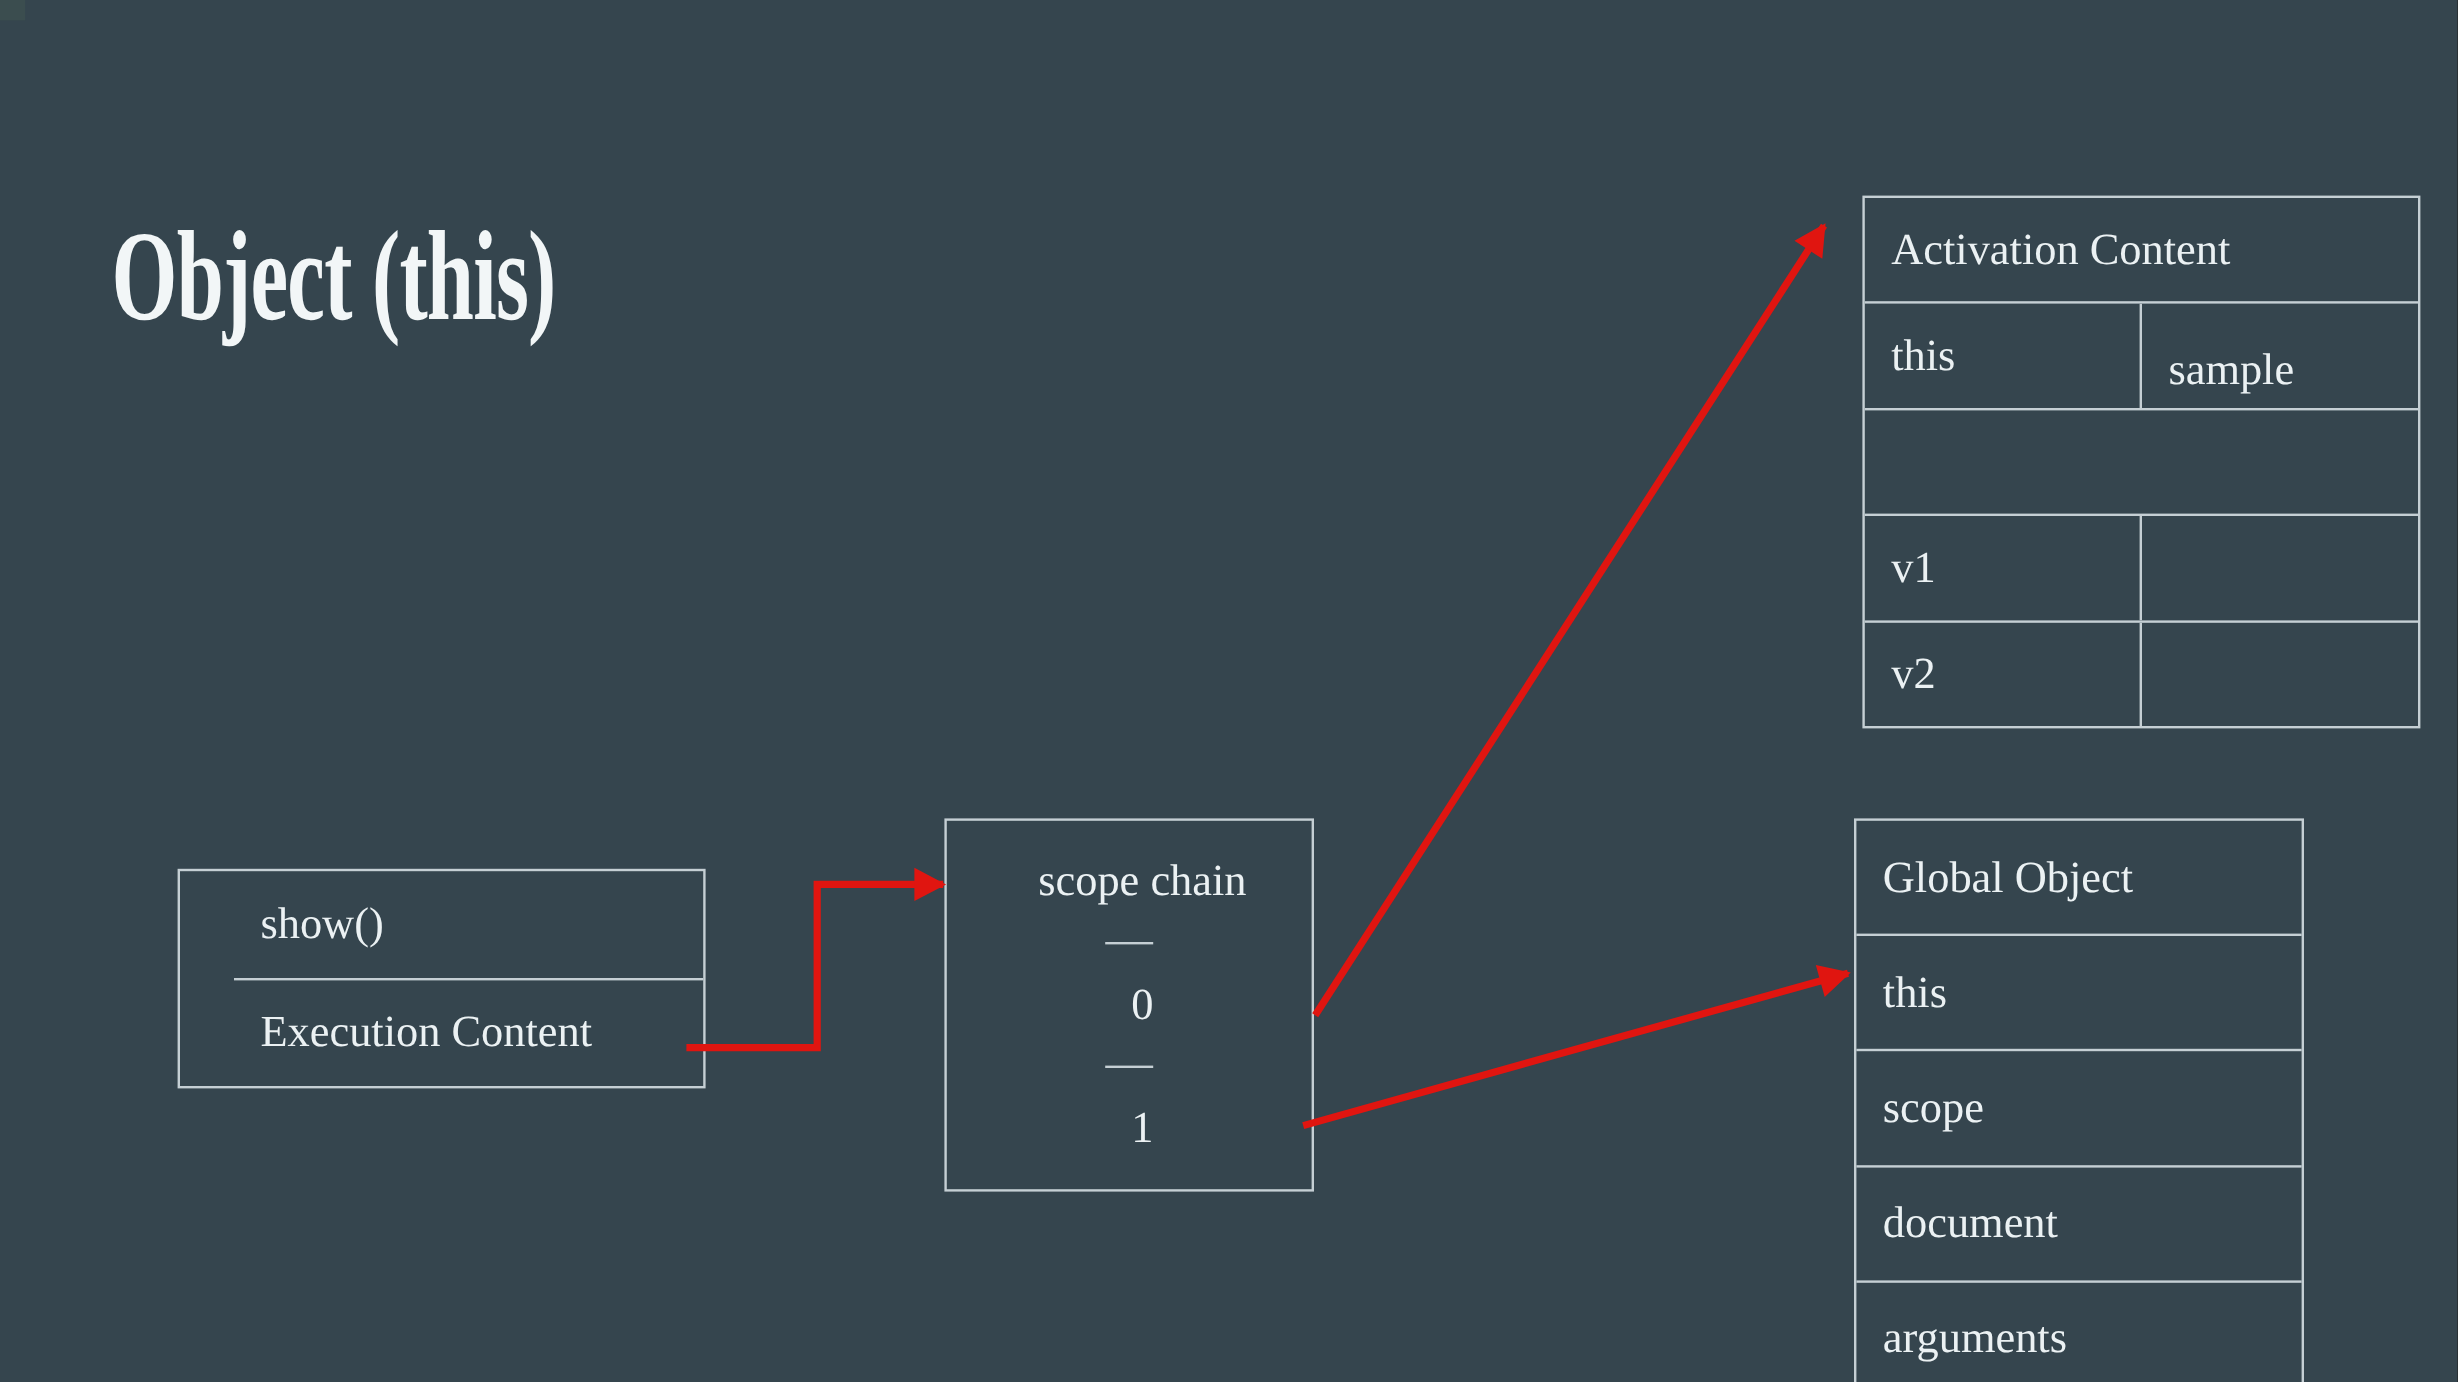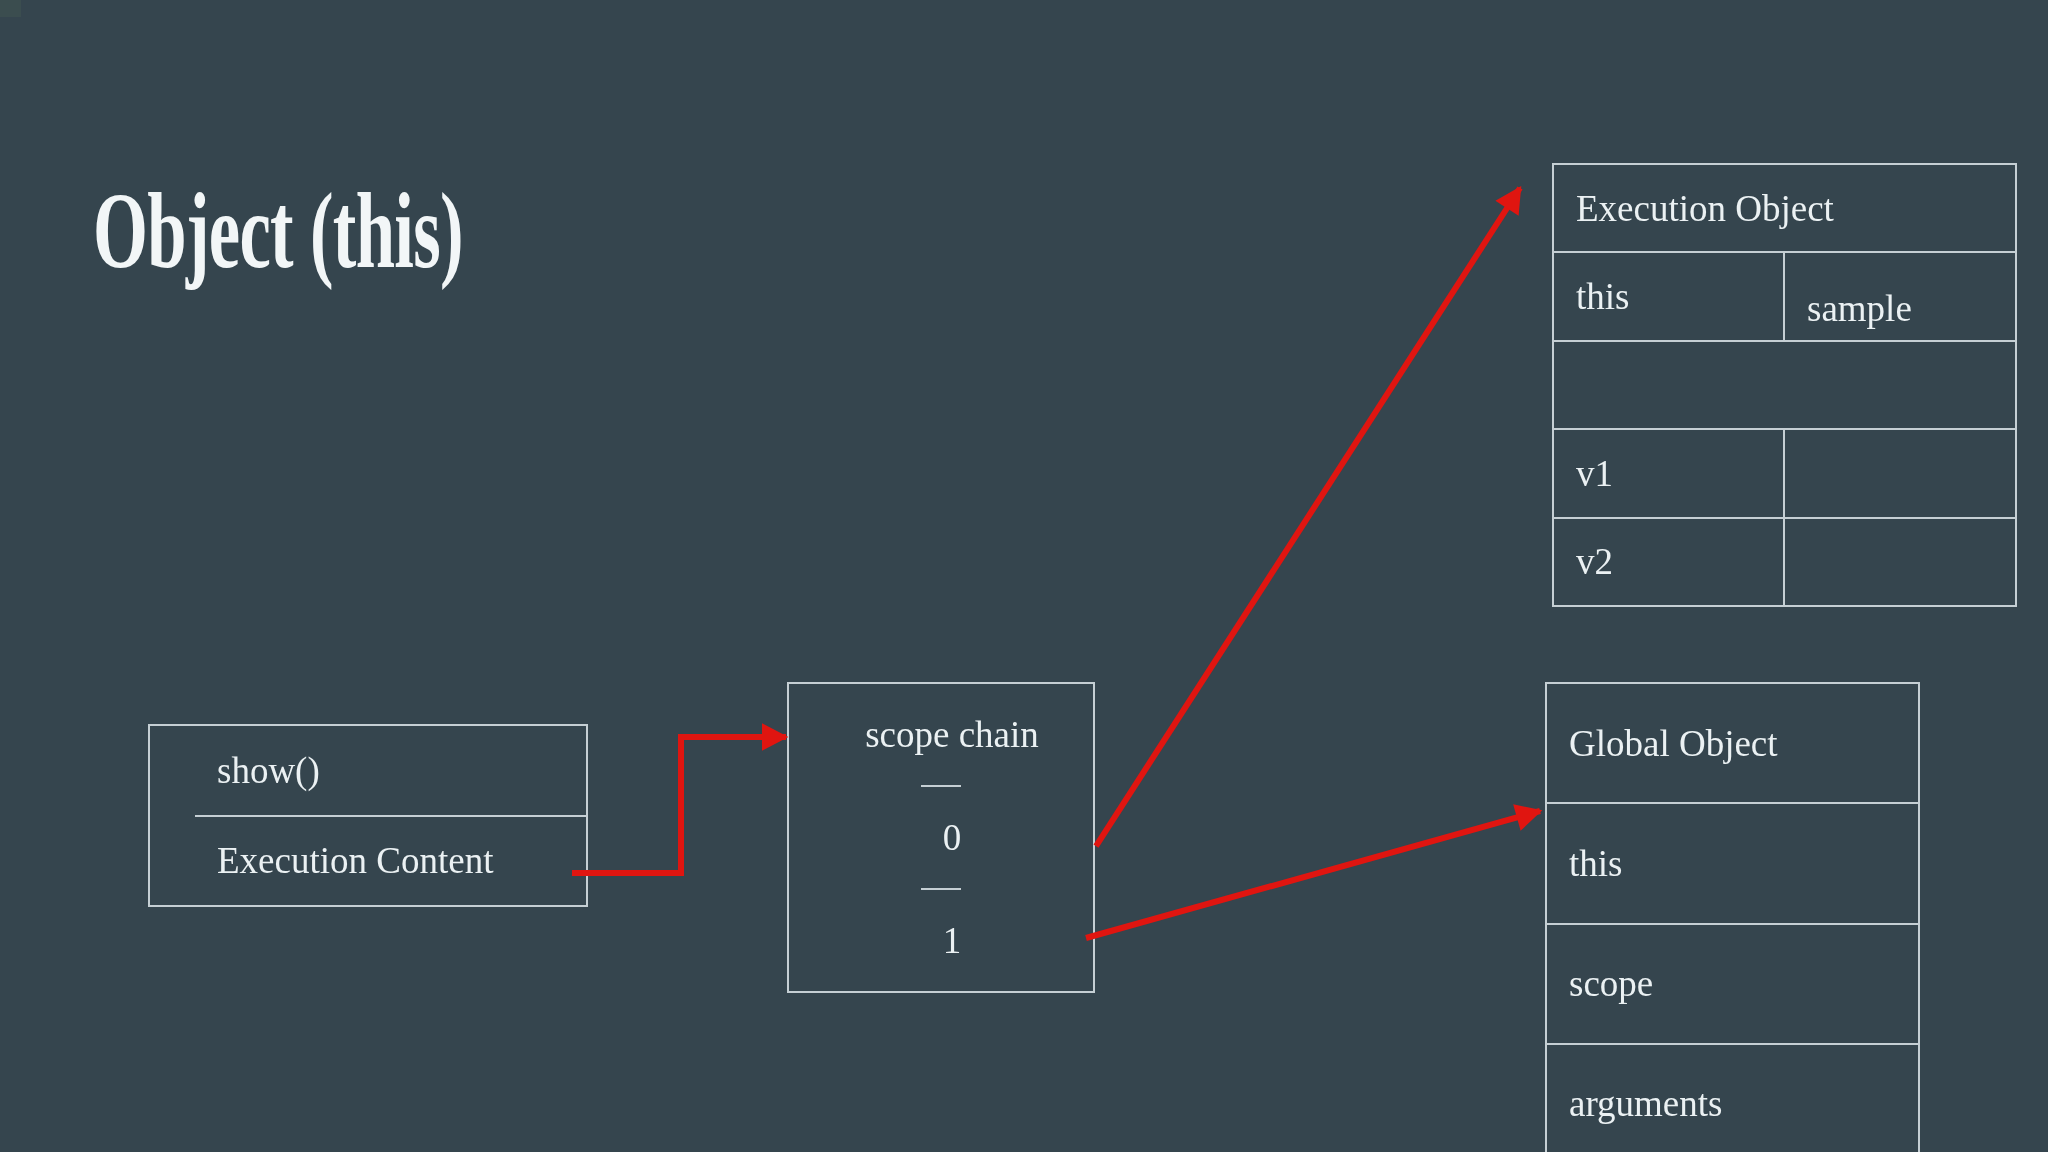--- a/index.html
+++ b/index.html
@@ -93,21 +93,21 @@
     <div class="row">
       <span>0</span>
     </div>
     <div class="row">
       <span>1</span>
     </div>
   </div>
 
   <div class="box" id="activation-table">
     <div class="row">
-      <span>Execution Object</span>
+      <span>Activation Content</span>
     </div>
     <div class="row split">
       <div class="cell key">this</div>
       <div class="cell val">sample</div>
     </div>
     <div class="row split">
       <div class="cell val"></div>
     </div>
     <div class="row split">
       <div class="cell key">v1</div>
@@ -123,20 +123,23 @@
     <div class="row">
       <span>Global Object</span>
     </div>
     <div class="row">
       <span>this</span>
     </div>
     <div class="row">
       <span>scope</span>
     </div>
     <div class="row">
+      <span>document</span>
+    </div>
+    <div class="row">
       <span>arguments</span>
     </div>
   </div>
 
   <svg id="arrow-layer" viewBox="0 0 2048 1152" xmlns="http://www.w3.org/2000/svg">
     <defs>
       <marker id="ah" markerWidth="5" markerHeight="5" viewBox="0 0 5 5" refX="4.3" refY="2.5" orient="auto">
         <path class="ah-fill" d="M0.3,0.2 L4.7,2.5 L0.3,4.8 Z"></path>
       </marker>
     </defs>

